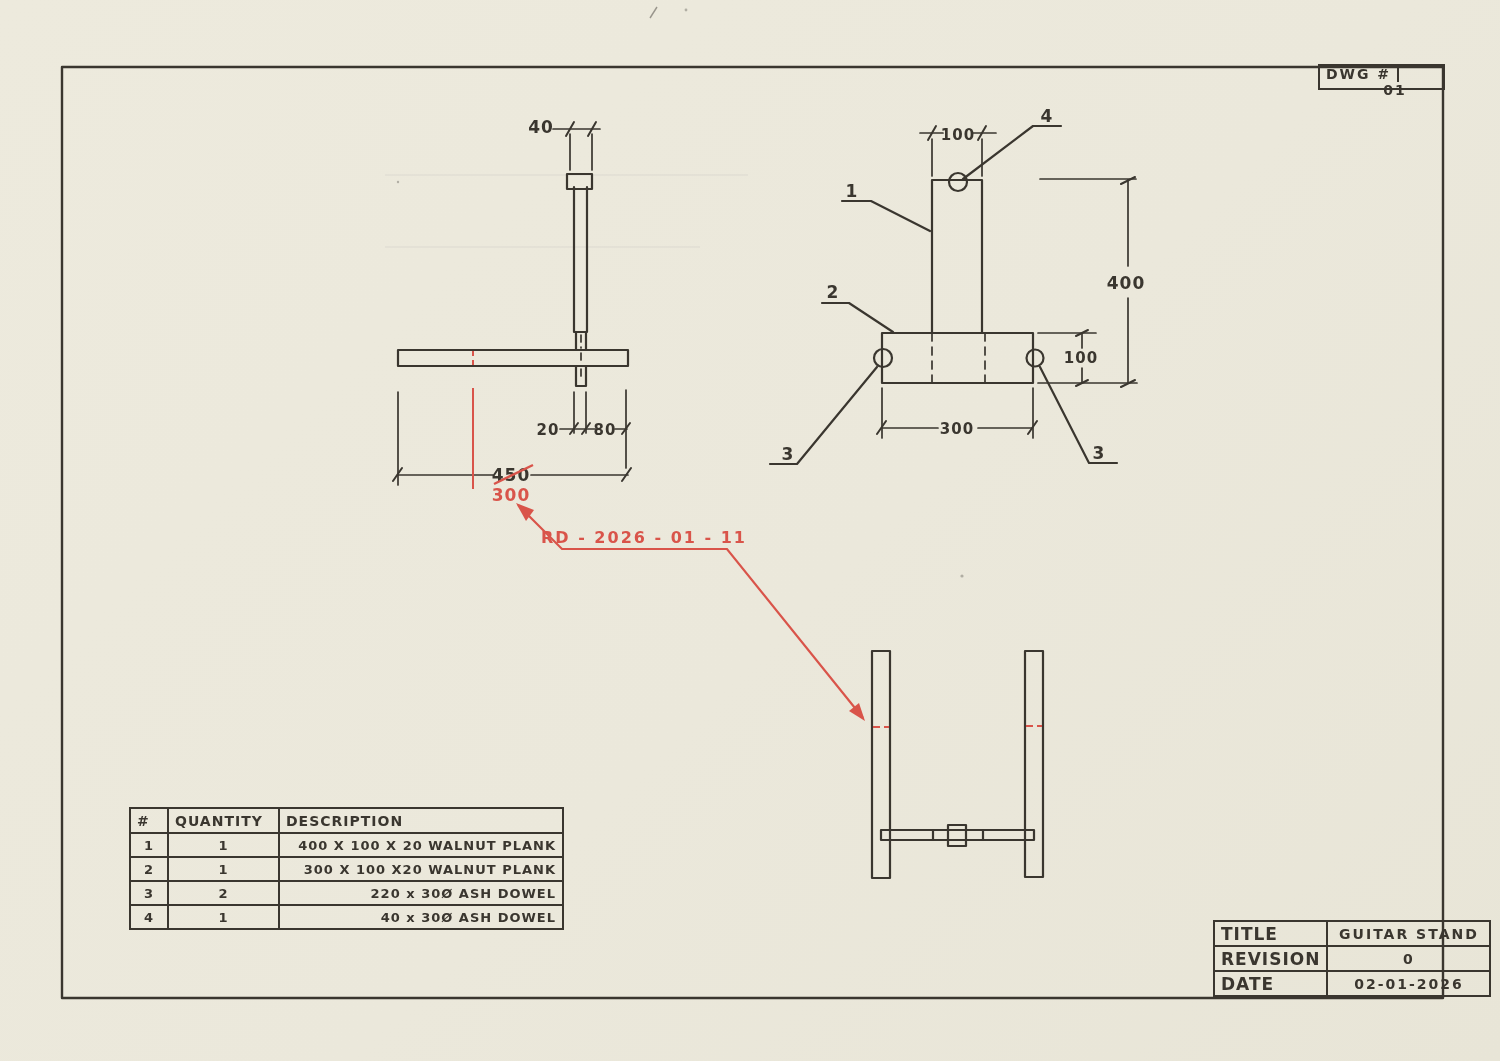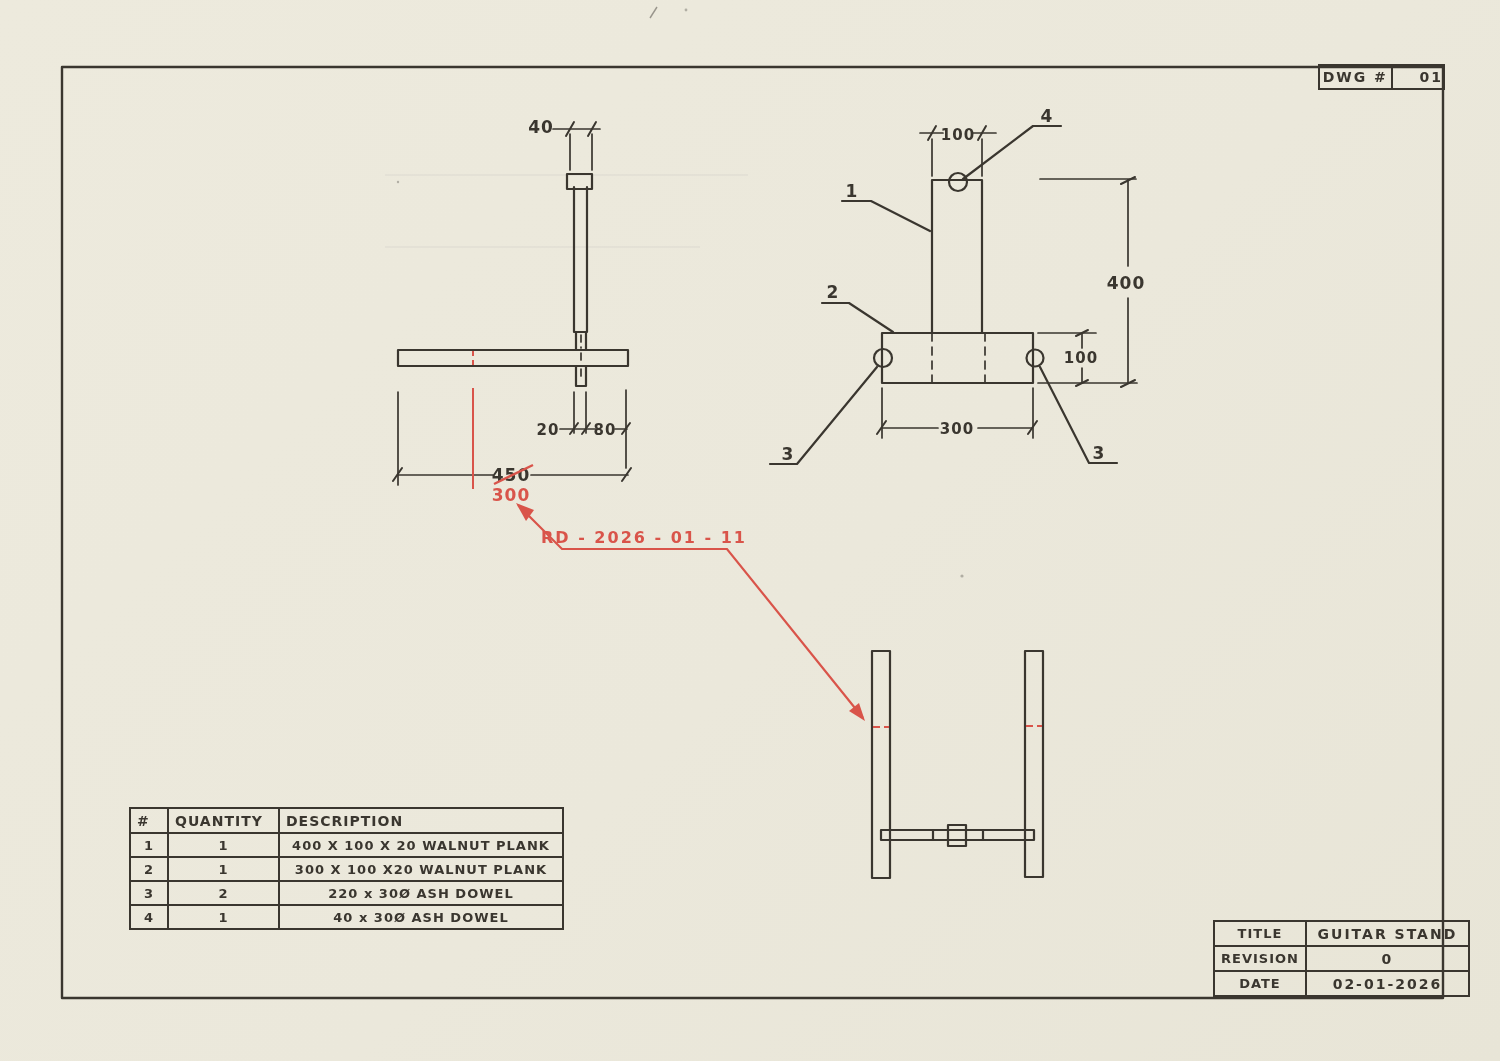--- a/index.html
+++ b/index.html
@@ -14,38 +14,38 @@
   .tick{stroke-width:2;}
   .dashh{stroke-dasharray:8 6;}
   .red{stroke:#d9544a;}
   .redfill{fill:#d9544a;stroke:none;}
   .guide{stroke:rgba(100,100,115,0.12);stroke-width:1;}
   .speck{fill:rgba(70,65,60,0.35);}
   .hw{font-family:"DejaVu Sans",sans-serif;font-weight:bold;font-size:17px;
       fill:#3a362f;letter-spacing:1px;}
   .hw-sm{font-size:15px;}
   .hw-red{fill:#d9544a;}
-  .overlay{position:absolute;box-sizing:border-box;}
+  .overlay{position:absolute;box-sizing:border-box;flex-direction:column;}
   .dwg-box{display:flex;border:2px solid #3a362f;background:transparent;}
   .dwg-cell{display:flex;align-items:center;justify-content:center;
       font-weight:bold;font-size:14px;letter-spacing:2px;}
   .dwg-cell.label{width:77px;border-right:2px solid #3a362f;}
   .dwg-cell.num{flex:1;margin-left:27px;}
   table.hand{border-collapse:collapse;background:transparent;}
   table.hand td,table.hand th{border:2px solid #3a362f;font-weight:bold;
       padding:0 6px;white-space:nowrap;}
   .parts-table{font-size:13px;letter-spacing:1px;}
   .parts-table th{font-size:14px;text-align:left;height:23px;}
   .parts-table td{height:22px;}
   .col-num{width:24px;text-align:center;}
   .col-qty{width:97px;text-align:center;}
-  .col-desc{width:270px;text-align:center;padding-left:10px;}
+  .col-desc{width:270px;text-align:right;padding-left:10px;}
   .title-block{font-size:14px;letter-spacing:1px;}
   .title-block td{height:23px;}
-  .tb-label{width:75px;text-align:center;font-size:13px;}
+  .tb-label{width:75px;font-size:17px;}
   .tb-value{width:149px;text-align:center;letter-spacing:2px;margin-left:27px;}
 </style>
 </head>
 <body>
 
 <div class="sheet">
 
 <svg width="1500" height="1061" viewBox="0 0 1500 1061" xmlns="http://www.w3.org/2000/svg">
 
   <rect x="62" y="67" width="1381" height="931" class="ink" style="stroke-width:2.4"></rect>

